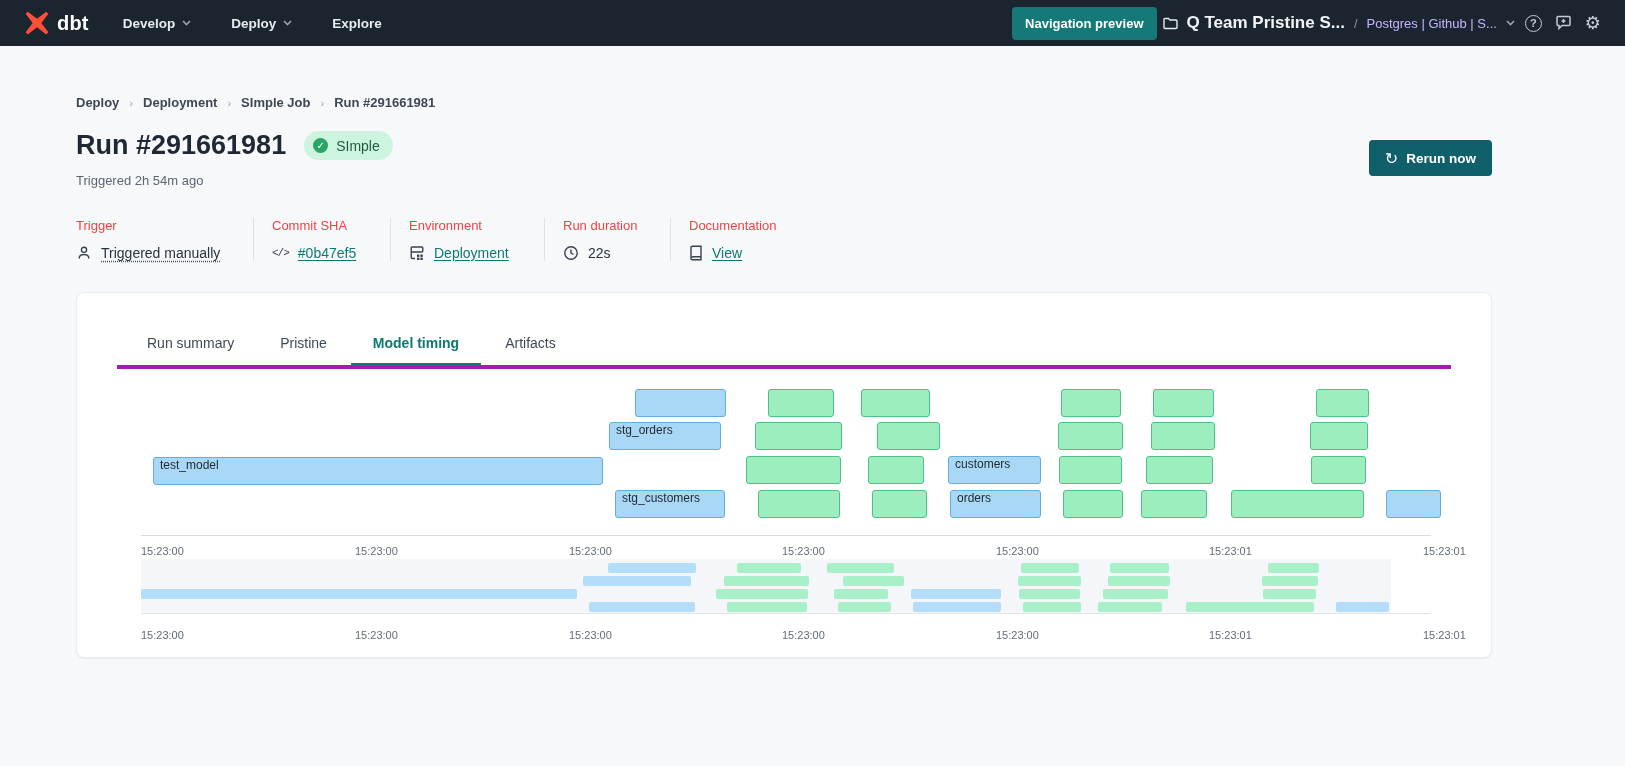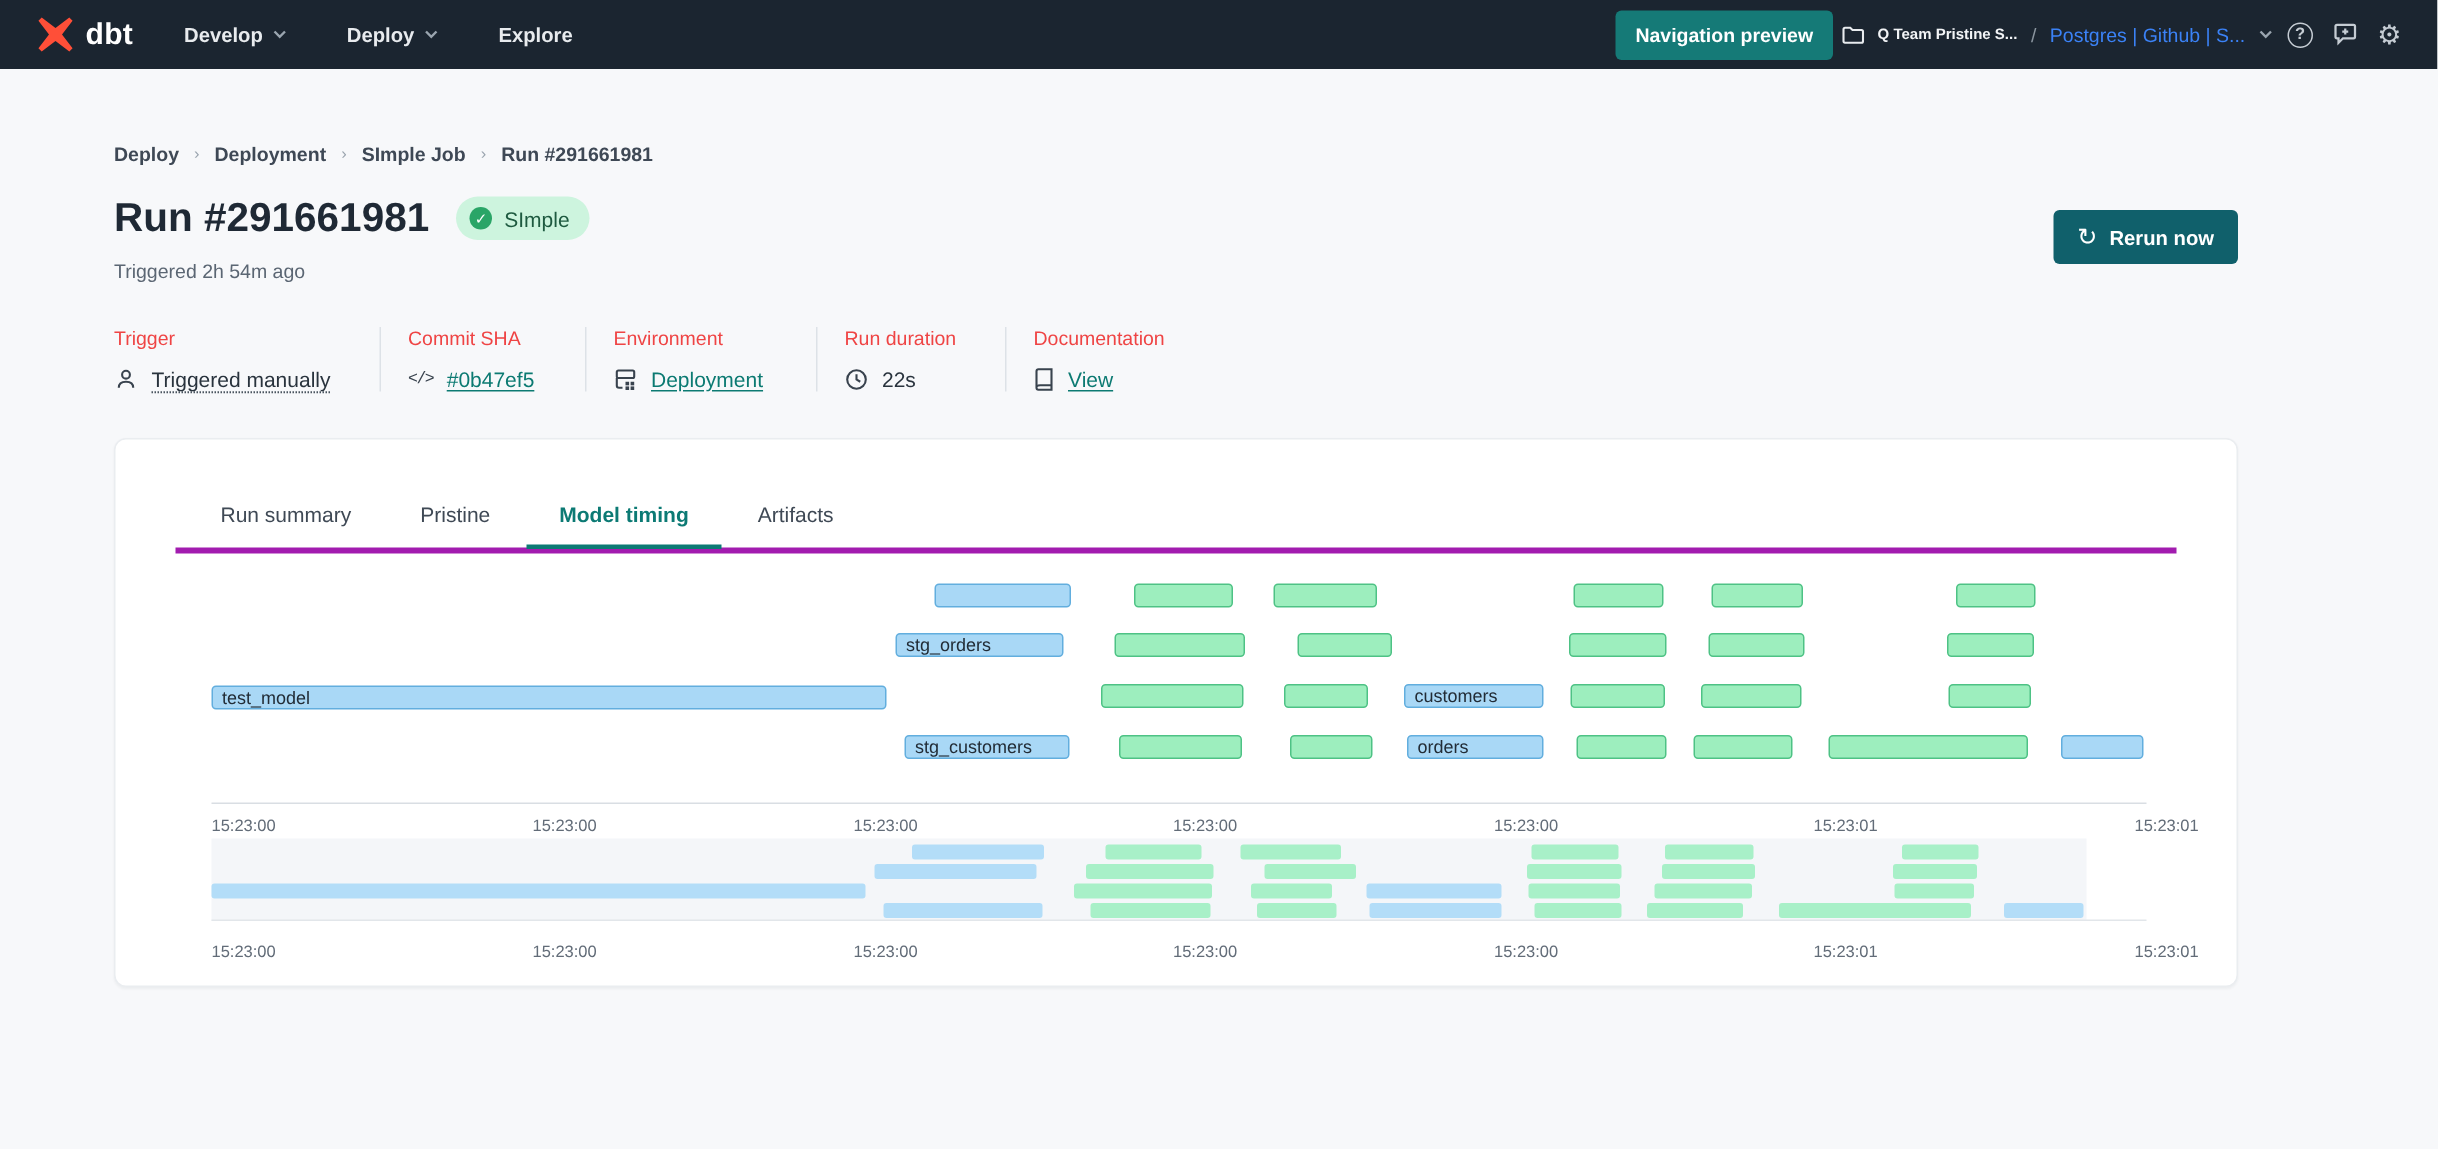--- a/index.html
+++ b/index.html
@@ -13,23 +13,23 @@
   .logo { display:flex; align-items:center; gap:7px; cursor:pointer; }
   .logo-mark { width:26px; height:26px; }
   .logo-text { color:#fff; font-size:20px; font-weight:700; letter-spacing:.2px; }
   .nav-menu { display:flex; align-items:center; margin-left:34px; gap:40px; }
   .nav-item { display:flex; align-items:center; gap:7px; color:#e8ebee; font-size:13.5px; font-weight:700; cursor:pointer; }
   .chev { width:9px; height:6px; }
   .nav-right { margin-left:auto; display:flex; align-items:center; }
   .preview-btn { background:#157a77; color:#fff; font-size:13px; font-weight:700;
                  border:none; border-radius:4px; padding:9px 13px; cursor:pointer; }
   .proj-group { display:flex; align-items:center; gap:9px; margin-left:6px; cursor:pointer; }
-  .proj-name { color:#f2f4f6; font-size:10px; font-weight:700; }
+  .proj-name { color:#f2f4f6; font-size:17px; font-weight:700; }
   .proj-sep { color:#8a949e; font-size:13px; }
-  .proj-conn { color:#3b82f6; font-size:13px;text-align:center; }
+  .proj-conn { color:#c4b5fd; font-size:13px;text-align:center; }
   .nav-icons { display:flex; align-items:center; gap:13px; margin-left:10px; color:#c5ccd3; }
   .help-icon { width:17px; height:17px; border:1.6px solid #c5ccd3; border-radius:50%;
                display:flex; align-items:center; justify-content:center; font-size:11px; font-weight:700; cursor:pointer; }
   .gear-icon { font-size:18px; line-height:1; cursor:pointer; }
   .bubble-icon { cursor:pointer; display:flex; }
 
   
   .breadcrumb { position:absolute; left:76px; top:95px; display:flex; align-items:center; gap:10px;
                 font-size:13px; font-weight:700; color:#3e4855; }
   .crumb { cursor:pointer; }
@@ -62,22 +62,22 @@
   .card { position:absolute; left:76px; top:292px; width:1416px; height:366px; background:#fff;
           border:1px solid #eaedf0; border-radius:8px; box-shadow:0 1px 2px rgba(20,30,40,.05); }
   .tabs { position:absolute; left:40px; right:40px; top:0; height:76px; display:flex; align-items:flex-end;
           gap:2px; padding-left:8px; border-bottom:4px solid #a21caf; }
   .tab { padding:12px 22px 14px; font-size:14px; color:#3f4955; cursor:pointer; position:relative; }
   .tab.active { color:#0c7a74; font-weight:700; }
   .tab.active::after { content:""; position:absolute; left:0; right:0; bottom:-1px; height:3px; background:#0c7a74; }
 
   
   .gantt { position:absolute; left:64px; top:96px; width:1290px; height:118px; }
-  .bar { position:absolute; height:16px; border-radius:3px; font-size:12px; color:#222c36;
-         line-height:15px; padding-left:6px; overflow:hidden; white-space:nowrap; cursor:pointer; }
+  .bar { position:absolute; height:28px; border-radius:3px; font-size:12px; color:#222c36;
+         line-height:15px; padding-left:6px; overflow:hidden; white-space:nowrap; cursor:pointer;margin-left:12px; }
   .bar.blue { background:#a9d8f6; border:1px solid #62aede; }
   .bar.green { background:#9deebe; border:1px solid #4ec285; }
   .axis-line { position:absolute; left:64px; top:242px; width:1290px; border-top:1px solid #d9dee3; }
   .axis { position:absolute; left:64px; width:1330px; height:14px; }
   .axis span { position:absolute; top:4px; font-size:11px; color:#626c78; white-space:nowrap; }
   #axis-top { top:248px; }
   #axis-bottom { top:332px; }
 
   
   .mini { position:absolute; left:64px; top:266px; width:1290px; height:55px; cursor:pointer; }

